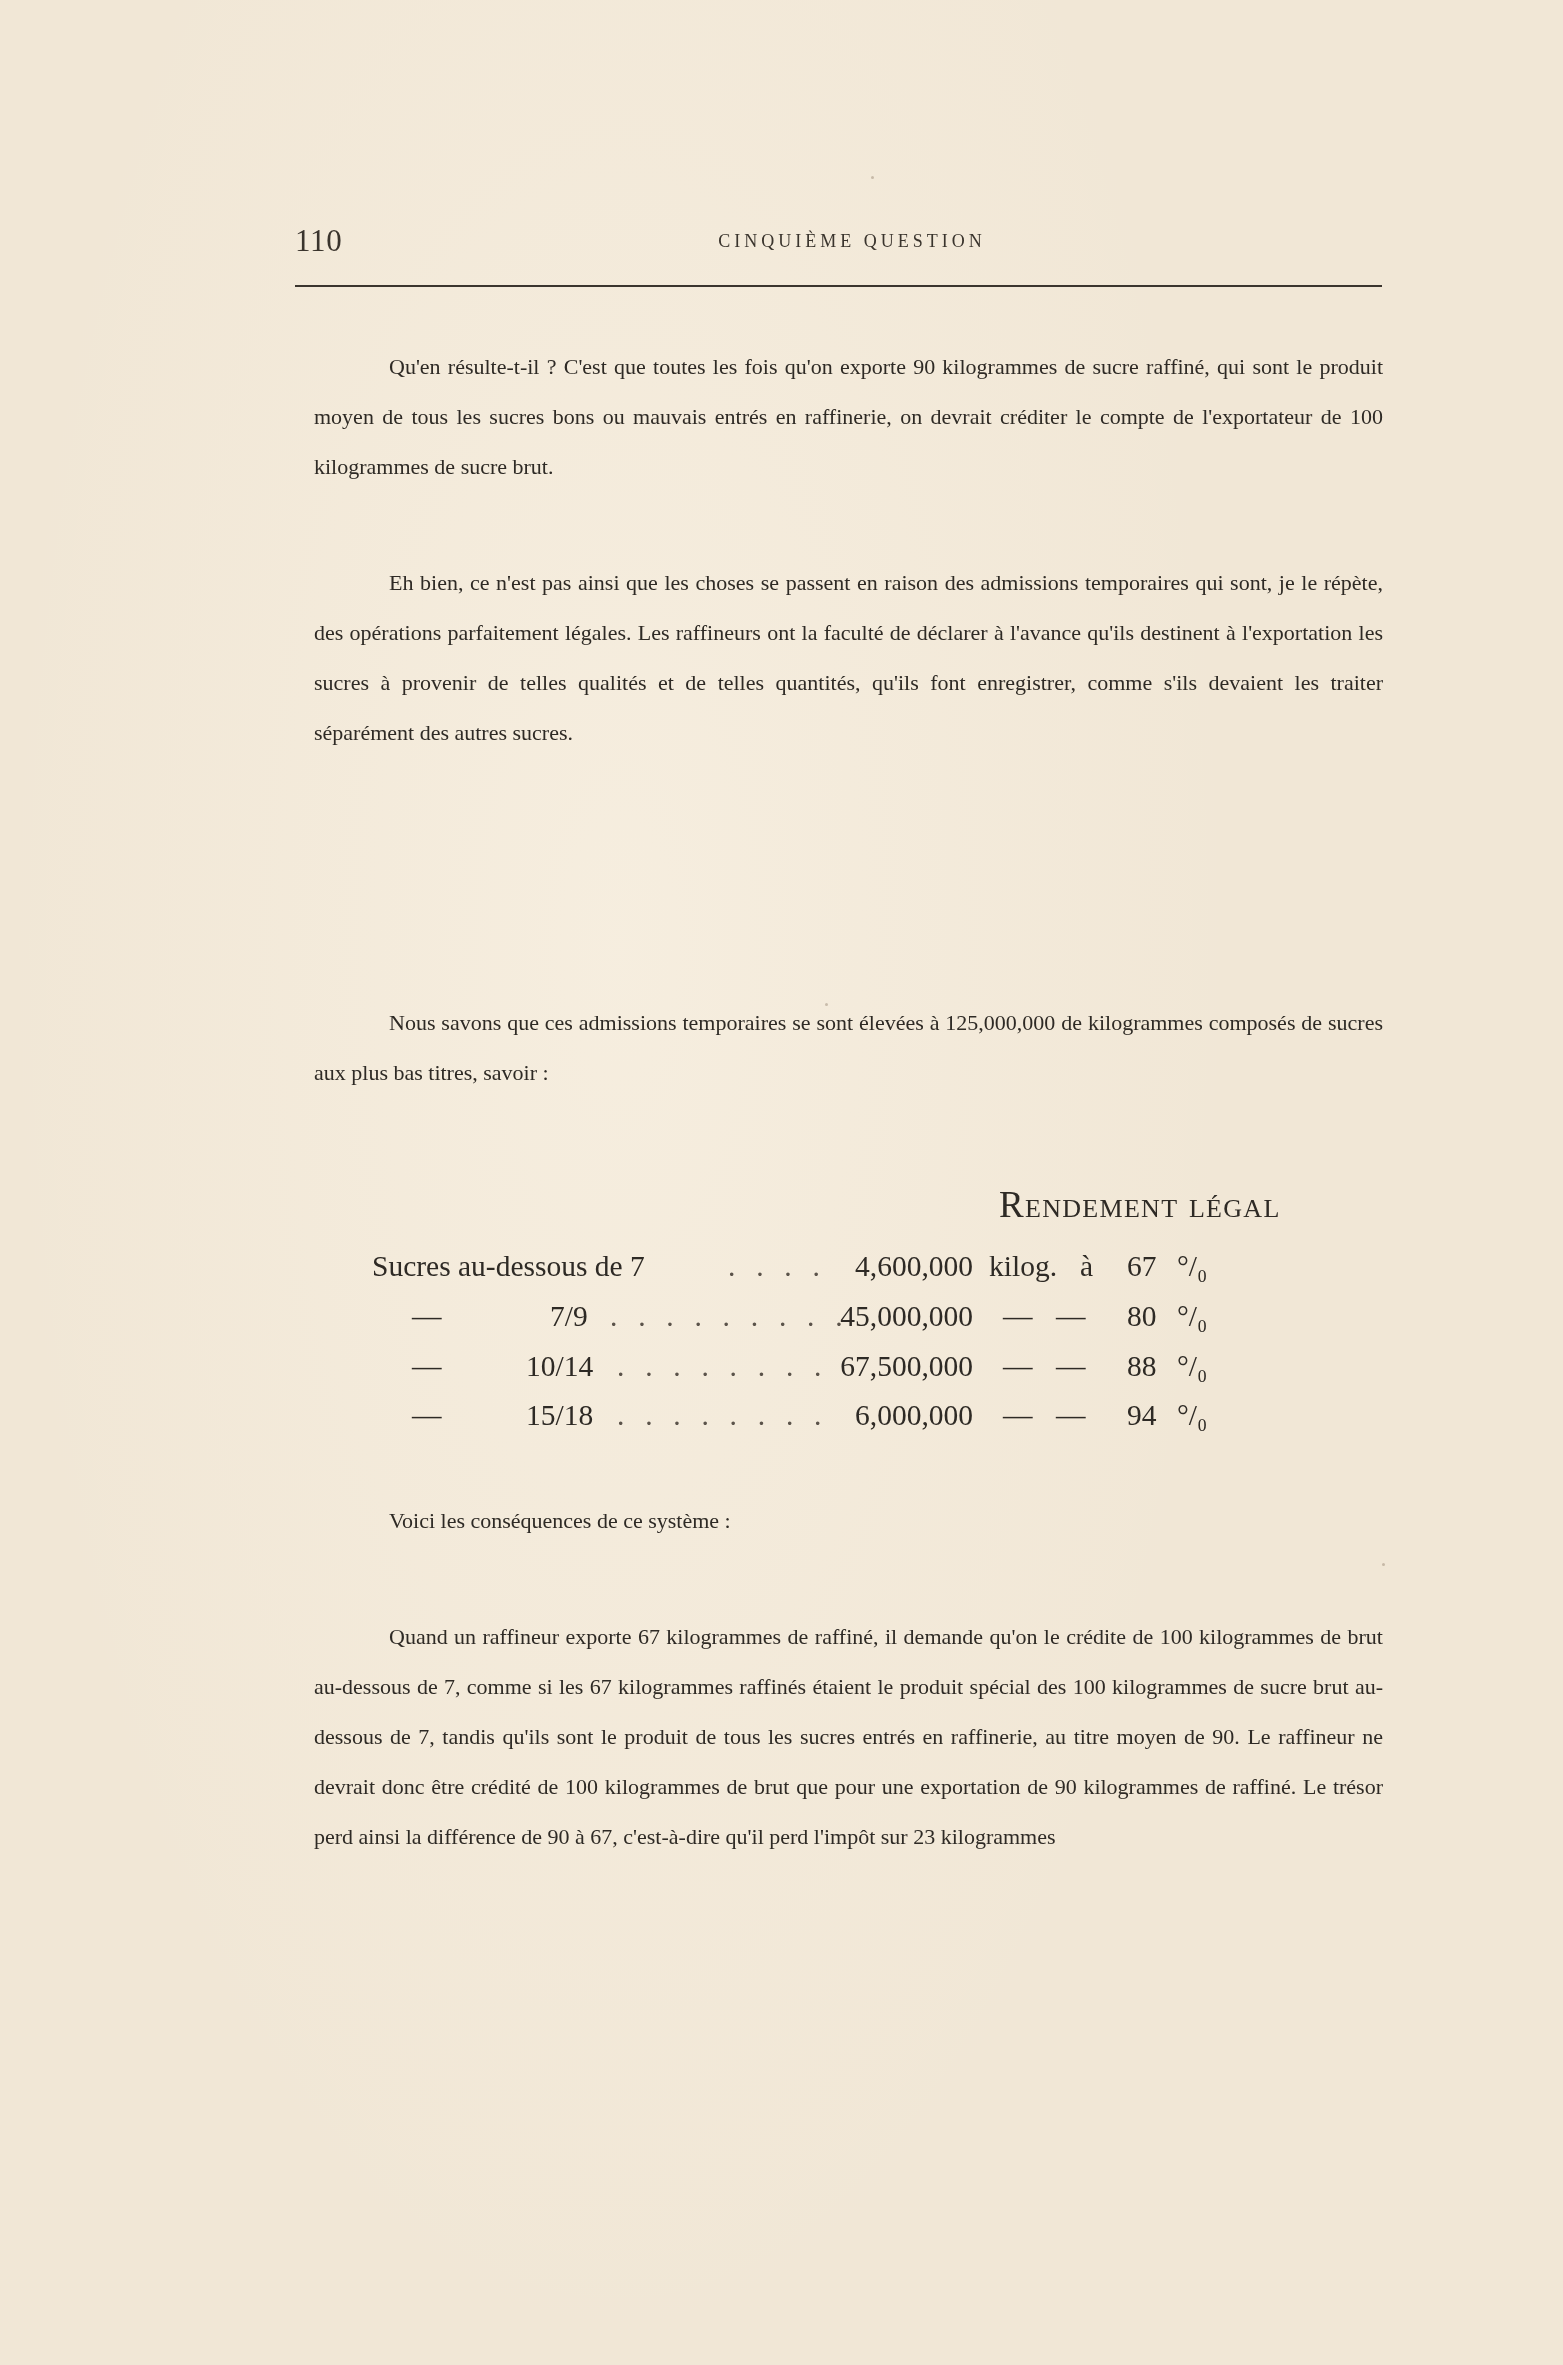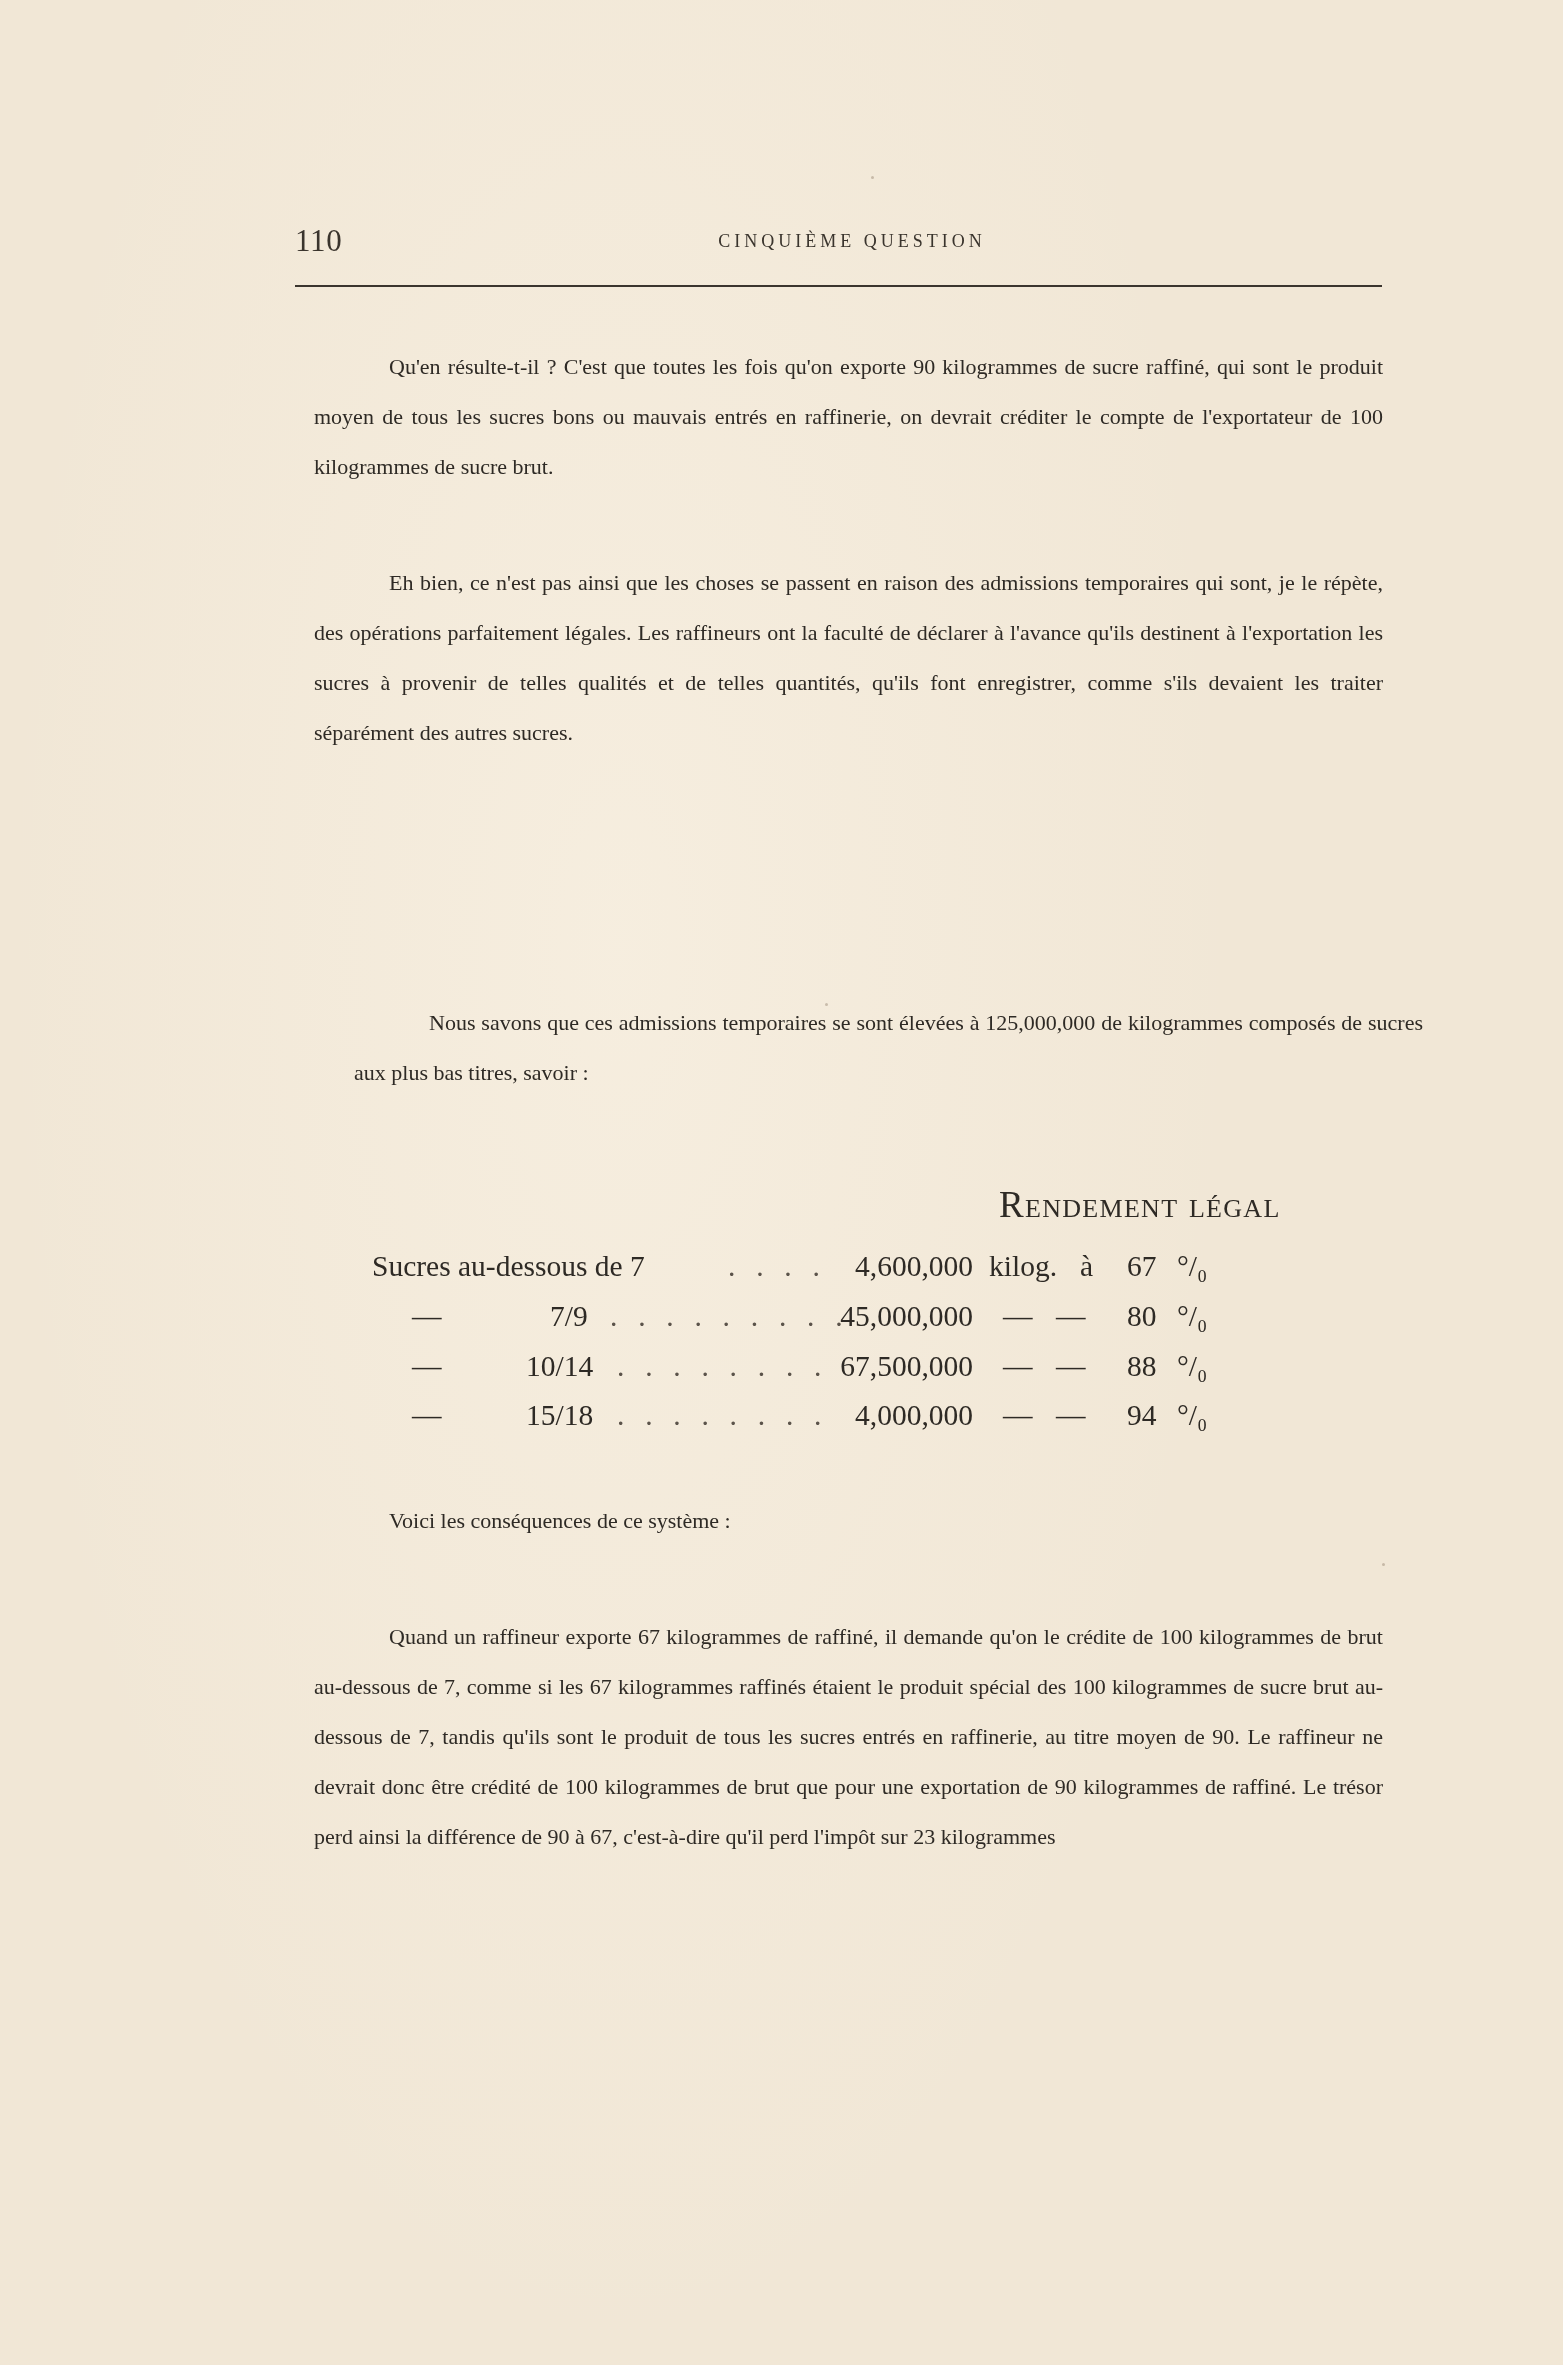--- a/index.html
+++ b/index.html
@@ -68,21 +68,21 @@
     text-align-last: left;
     color: #2e2a25;
   }
   .body-text p {
     margin: 0;
     text-indent: 75px;
   }
   .p1 { top: 342px; }
   .p2 { top: 558px; }
   .p3 { top: 882px; }
-  .p4 { top: 998px; margin-left: 40px; }
+  .p4 { top: 998px; }
   .p5 { top: 1496px; }
   .p6 { top: 1597px; margin-top: 15px; }
 
   .table-block {
     position: absolute;
     left: 372px;
     top: 1181px;
     width: 980px;
     font-size: 29.5px;
     color: #2e2a25;
@@ -184,21 +184,21 @@
       <span class="c-unit" style="left:631px;">—</span>
       <span class="c-dash2" style="left:684px;">—</span>
       <span class="c-pct" style="left:755px;">88</span>
       <span class="c-sign" style="left:805px;">°/₀</span>
     </div>
 
     <div class="trow" style="top:209px;">
       <span class="c-dash">—</span>
       <span class="c-grade" style="left:154px;">15/18</span>
       <span class="c-dots" style="left:245px;">. . . . . . . .</span>
-      <span class="c-qty">4,000,000</span>
+      <span class="c-qty">6,000,000</span>
       <span class="c-unit" style="left:631px;">—</span>
       <span class="c-dash2" style="left:684px;">—</span>
       <span class="c-pct" style="left:755px;">94</span>
       <span class="c-sign" style="left:805px;">°/₀</span>
     </div>
   </div>
 
   <div class="body-text p5">
     <p>Voici les conséquences de ce système :</p>
   </div>

